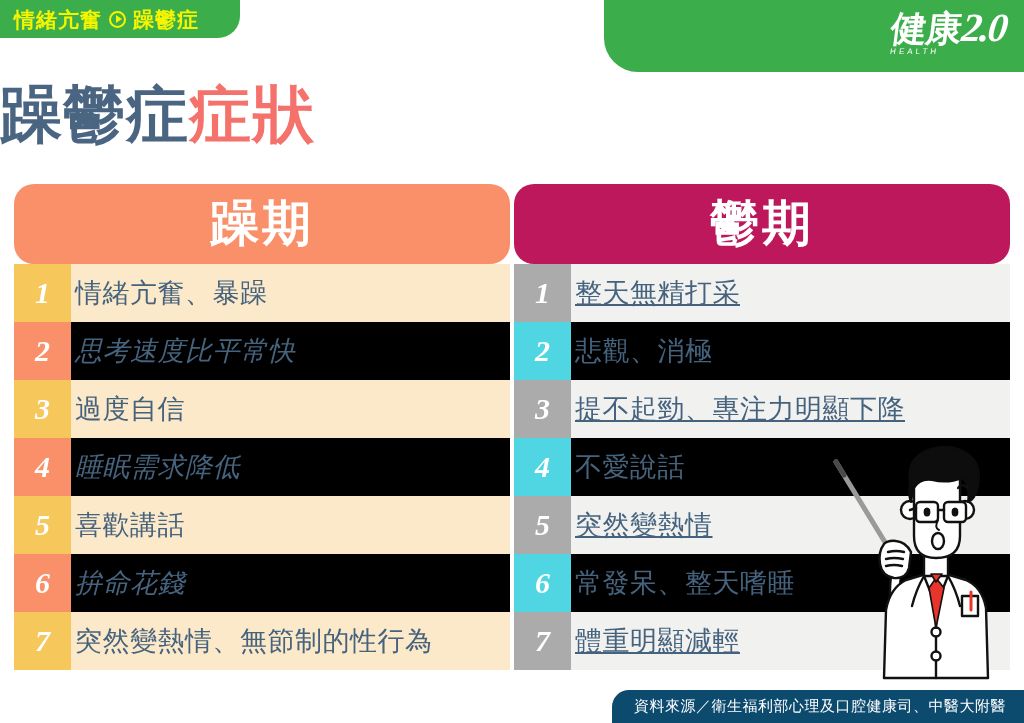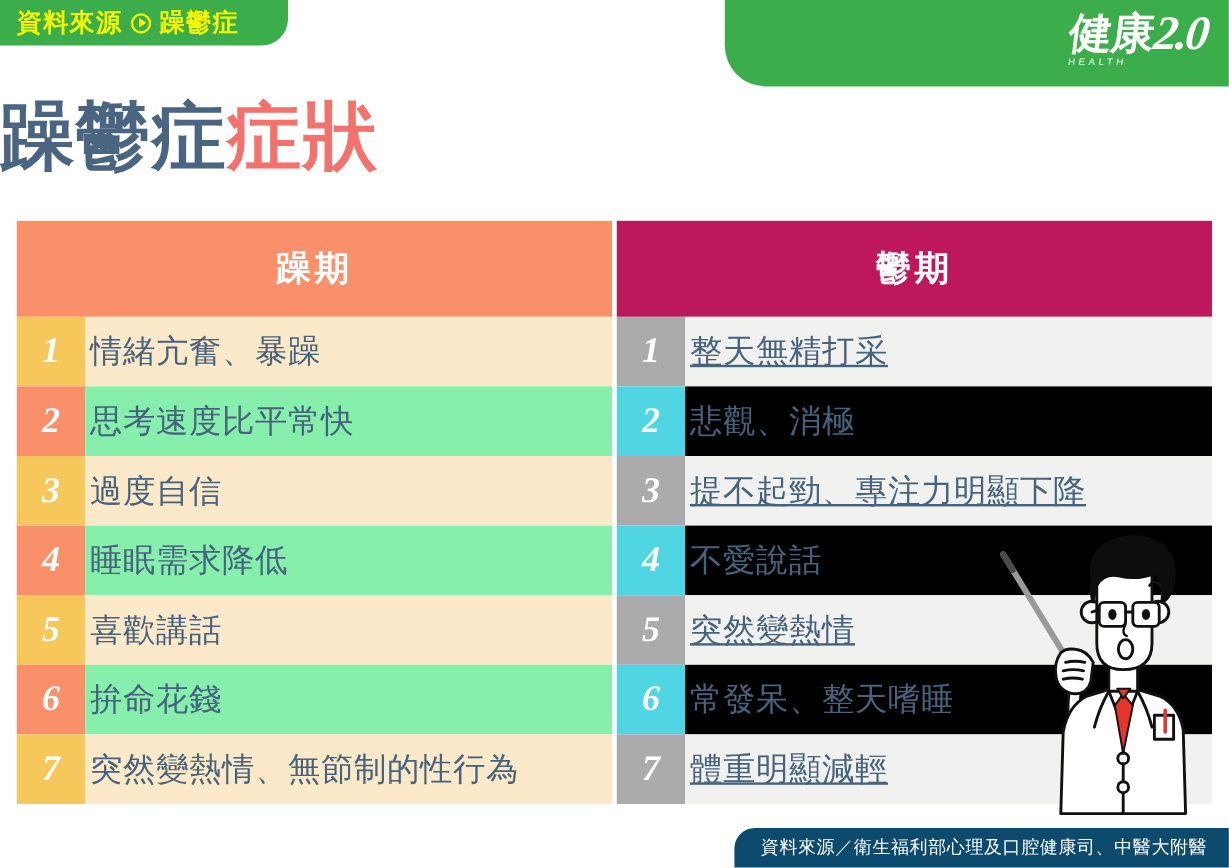--- a/index.html
+++ b/index.html
@@ -135,23 +135,24 @@
     gap: 4px;
   }
   .col { width: 496px; }
 
   .col-header {
     height: 80px;
     display: flex;
     align-items: center;
     justify-content: center;
     color: #ffffff;
-    font-size: 29px;
+    font-size: 49px;
     font-weight: bold;
     letter-spacing: 3px;
+    border-radius: 20px;
   }
   .col-header.manic { background: #F9906A; }
   .col-header.depressive { background: #be185d; }
 
   .row {
     display: flex;
     align-items: stretch;
     height: 58px;
   }
   .row-num {
@@ -174,21 +175,21 @@
     color: #46637E;
     font-size: 27px;
     letter-spacing: 0.5px;
     white-space: nowrap;
   }
 
   
   .manic .row.odd  .row-num  { background: #F6C75A; }
   .manic .row.even .row-num  { background: #F9906A; }
   .manic .row.odd  .row-text { background: #FCE9C9; }
-  .manic .row.even .row-text { background: #86efac; }
+  .manic .row.even .row-text { background: #000000; font-style: italic; }
 
   
   .depressive .row.odd  .row-num  { background: #ABABAB; }
   .depressive .row.even .row-num  { background: #50D6E3; }
   .depressive .row.odd  .row-text { background: #F1F1F0; text-decoration: underline; }
   .depressive .row.even .row-text { background: #000000; text-align: center; }
 
   
   .doctor {
     position: absolute;
@@ -222,21 +223,21 @@
 </style>
 </head>
 <body>
 
 <div class="topbar">
   <div class="topbar-right-green"></div>
   <div class="topbar-left-green"></div>
 </div>
 
 <div class="breadcrumb">
-  <span class="breadcrumb-text">資料來源</span>
+  <span class="breadcrumb-text">情緒亢奮</span>
   <span class="play-icon"></span>
   <span class="breadcrumb-text">躁鬱症</span>
 </div>
 
 <div class="logo">
   <span class="logo-cn">健康</span>
   <span class="logo-sub">HEALTH</span>
   <span class="logo-num">2.0</span>
 </div>
 

